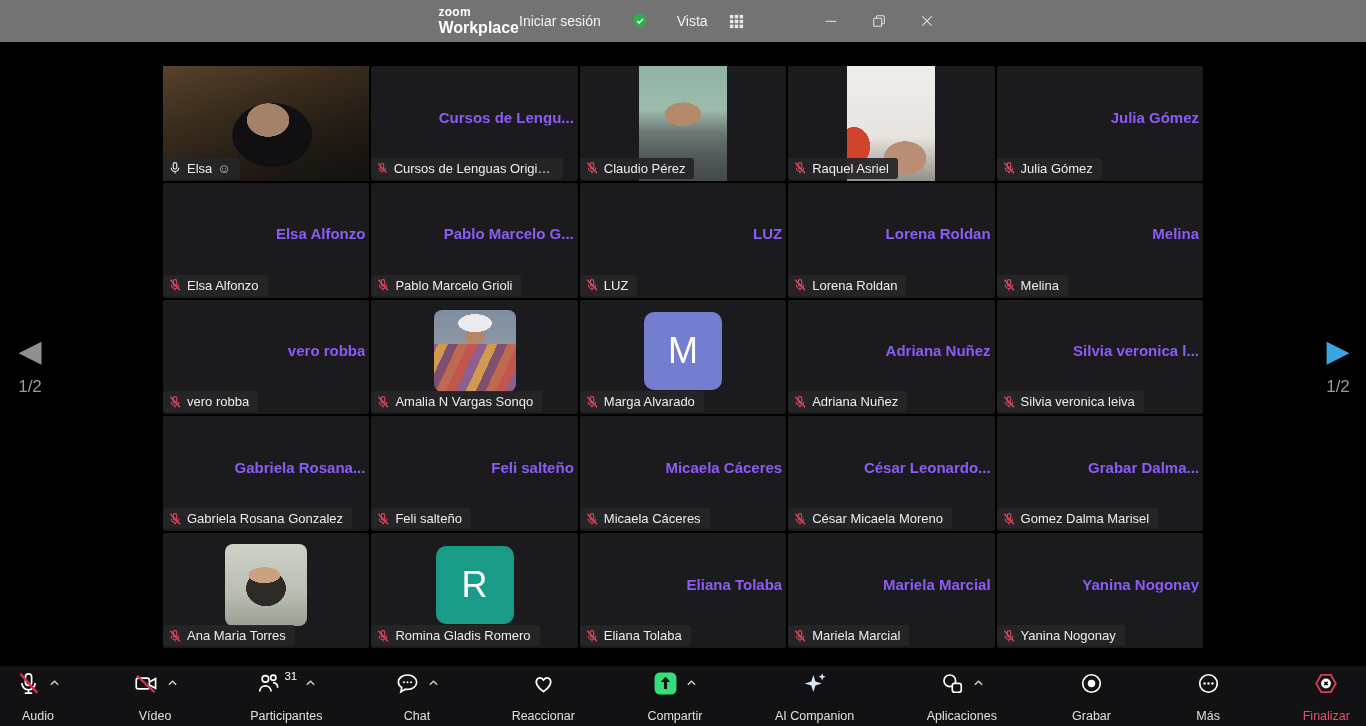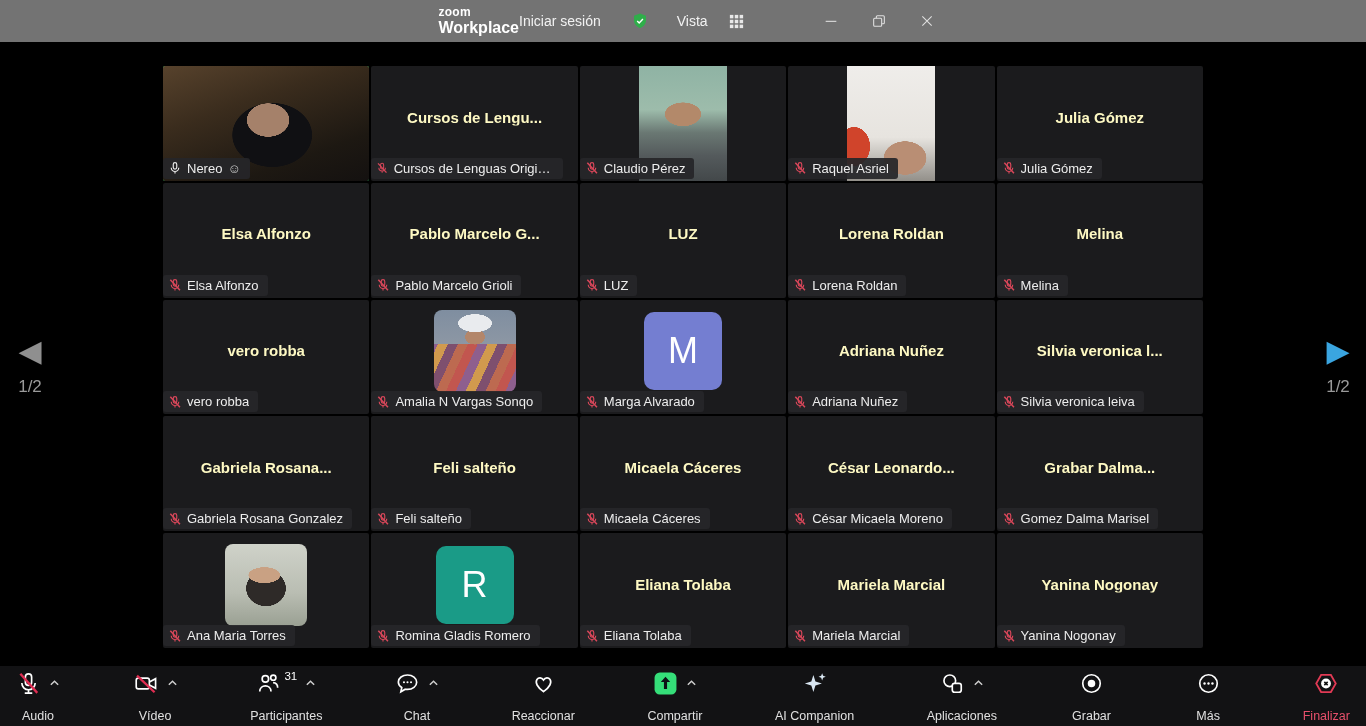--- a/index.html
+++ b/index.html
@@ -18,21 +18,21 @@
   .hdr-ico{display:flex;align-items:center;cursor:pointer}
   .shield-wrap{margin-right:28px}
   .vista{display:flex;align-items:center;gap:21px;font-size:14px;color:#f2f2f2;margin-right:48px;cursor:pointer}
   .winbtn{width:18px;display:flex;justify-content:center;margin-left:30px;cursor:pointer}
   
   .gallery{position:absolute;left:163px;top:66px;width:1040px;height:582px;
     display:grid;grid-template-columns:repeat(5,1fr);grid-template-rows:repeat(5,1fr);gap:2px}
   .tile{position:relative;background:#1b1b1d;border-radius:2px;overflow:hidden}
   .tile.active{box-shadow:inset 0 0 0 3px var(--active-border)}
   .tile-name{position:absolute;left:4px;right:4px;top:44%;transform:translateY(-50%);
-    text-align:center;font-weight:700;font-size:15px;color:#fef9c3;white-space:nowrap;overflow:hidden}
+    text-align:right;font-weight:700;font-size:15px;color:#8b5cf6;white-space:nowrap;overflow:hidden}
   .tile-tag{position:absolute;left:0;bottom:2px;display:flex;align-items:center;gap:5px;
     background:rgba(38,38,41,.93);padding:3px 9px 3px 5px;border-radius:3px;
     font-size:13px;color:#ededed;max-width:93%;white-space:nowrap;box-sizing:border-box}
   .tile-tag .lbl{overflow:hidden;text-overflow:ellipsis}
   .tile-tag .emo{color:#cfcfcf;font-size:13px}
   .scene{background-color:#222}
   .scene.full{position:absolute;inset:0}
   .scene.portrait{position:absolute;top:0;bottom:0;left:50%;transform:translateX(-50%);width:88px}
   .avatar{position:absolute;left:50%;top:45%;transform:translate(-50%,-50%)}
   .avatar.photo{width:82px;height:82px;border-radius:8px}
@@ -132,21 +132,21 @@
 </div>
 
 <div class="gallery">
     <div class="tile active">
       <div class="scene full scene-nereo"></div>
       <div class="tile-tag">
         <svg width="14" height="14" viewBox="0 0 24 24" fill="none" stroke="#e8e8e8" stroke-width="2">
           <rect x="9" y="2.8" width="6" height="11" rx="3"></rect>
           <path d="M5.6 11.6a6.4 6.4 0 0 0 12.8 0M12 18v3.4"></path>
         </svg>
-        <span class="lbl">Nereo</span>
+        <span class="lbl">Elsa</span>
         <span class="emo">☺</span>
       </div>
     </div>
     <div class="tile">
       <div class="tile-name">Cursos de Lengu...</div>
       <div class="tile-tag">
         <svg width="14" height="14" viewBox="0 0 24 24" fill="none" stroke="#d9475a" stroke-width="2">
           <rect x="9" y="2.8" width="6" height="11" rx="3"></rect>
           <path d="M5.6 11.6a6.4 6.4 0 0 0 12.8 0M12 18v3.4"></path>
           <path d="M4 3l16.5 18" stroke-width="2.6"></path>

